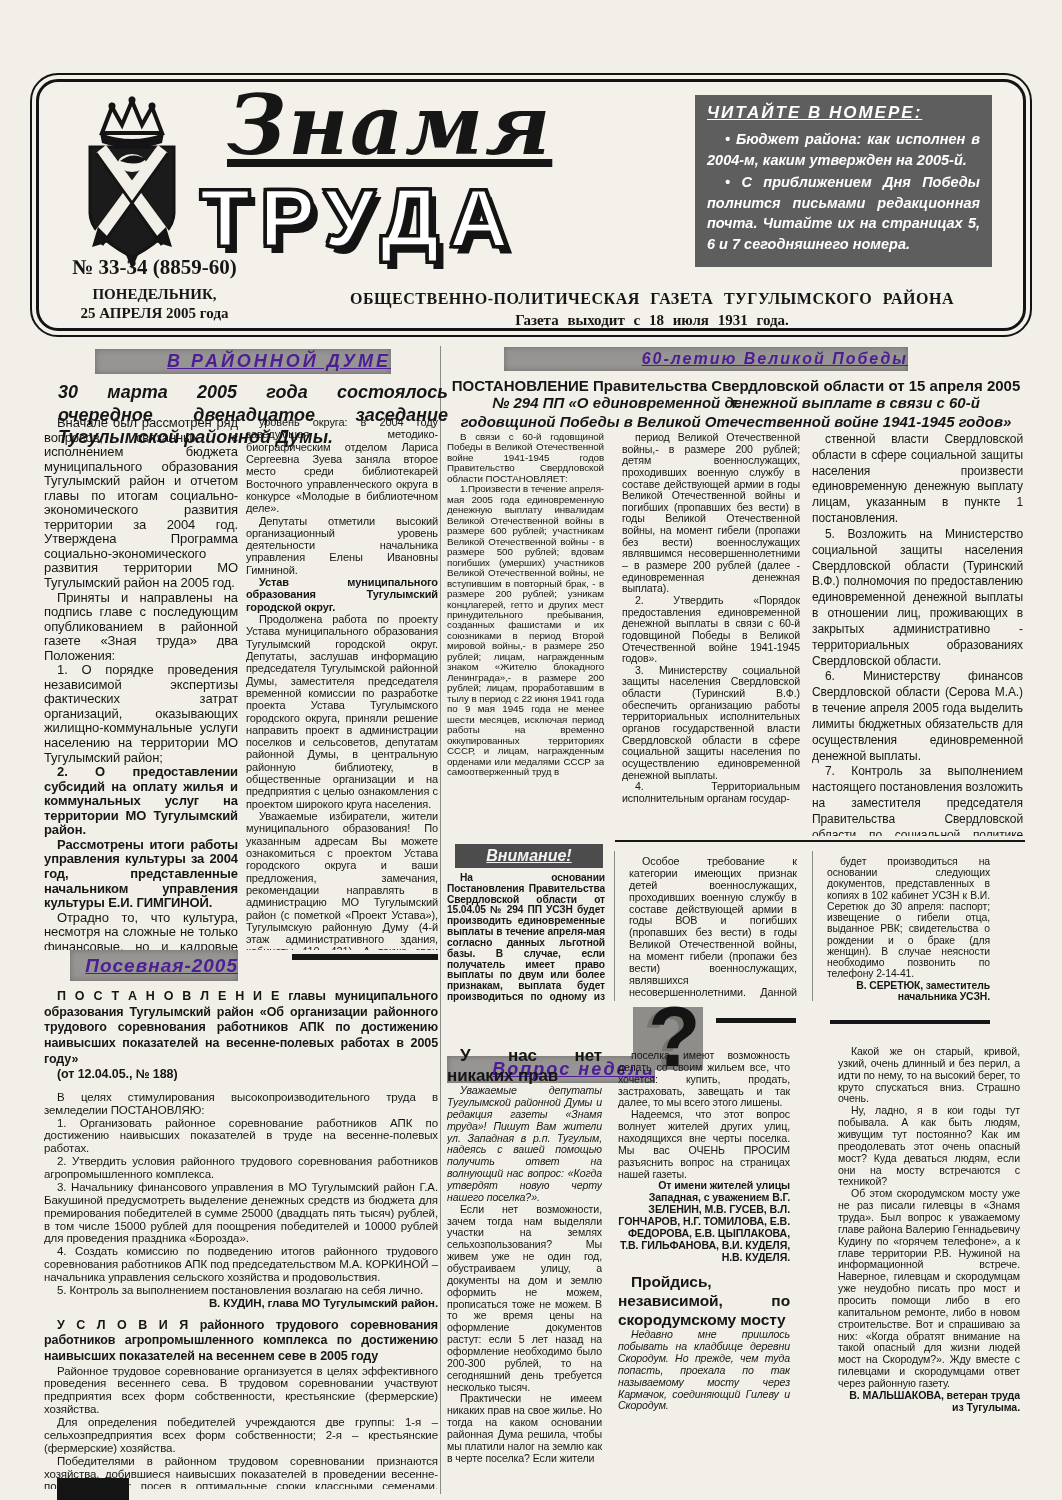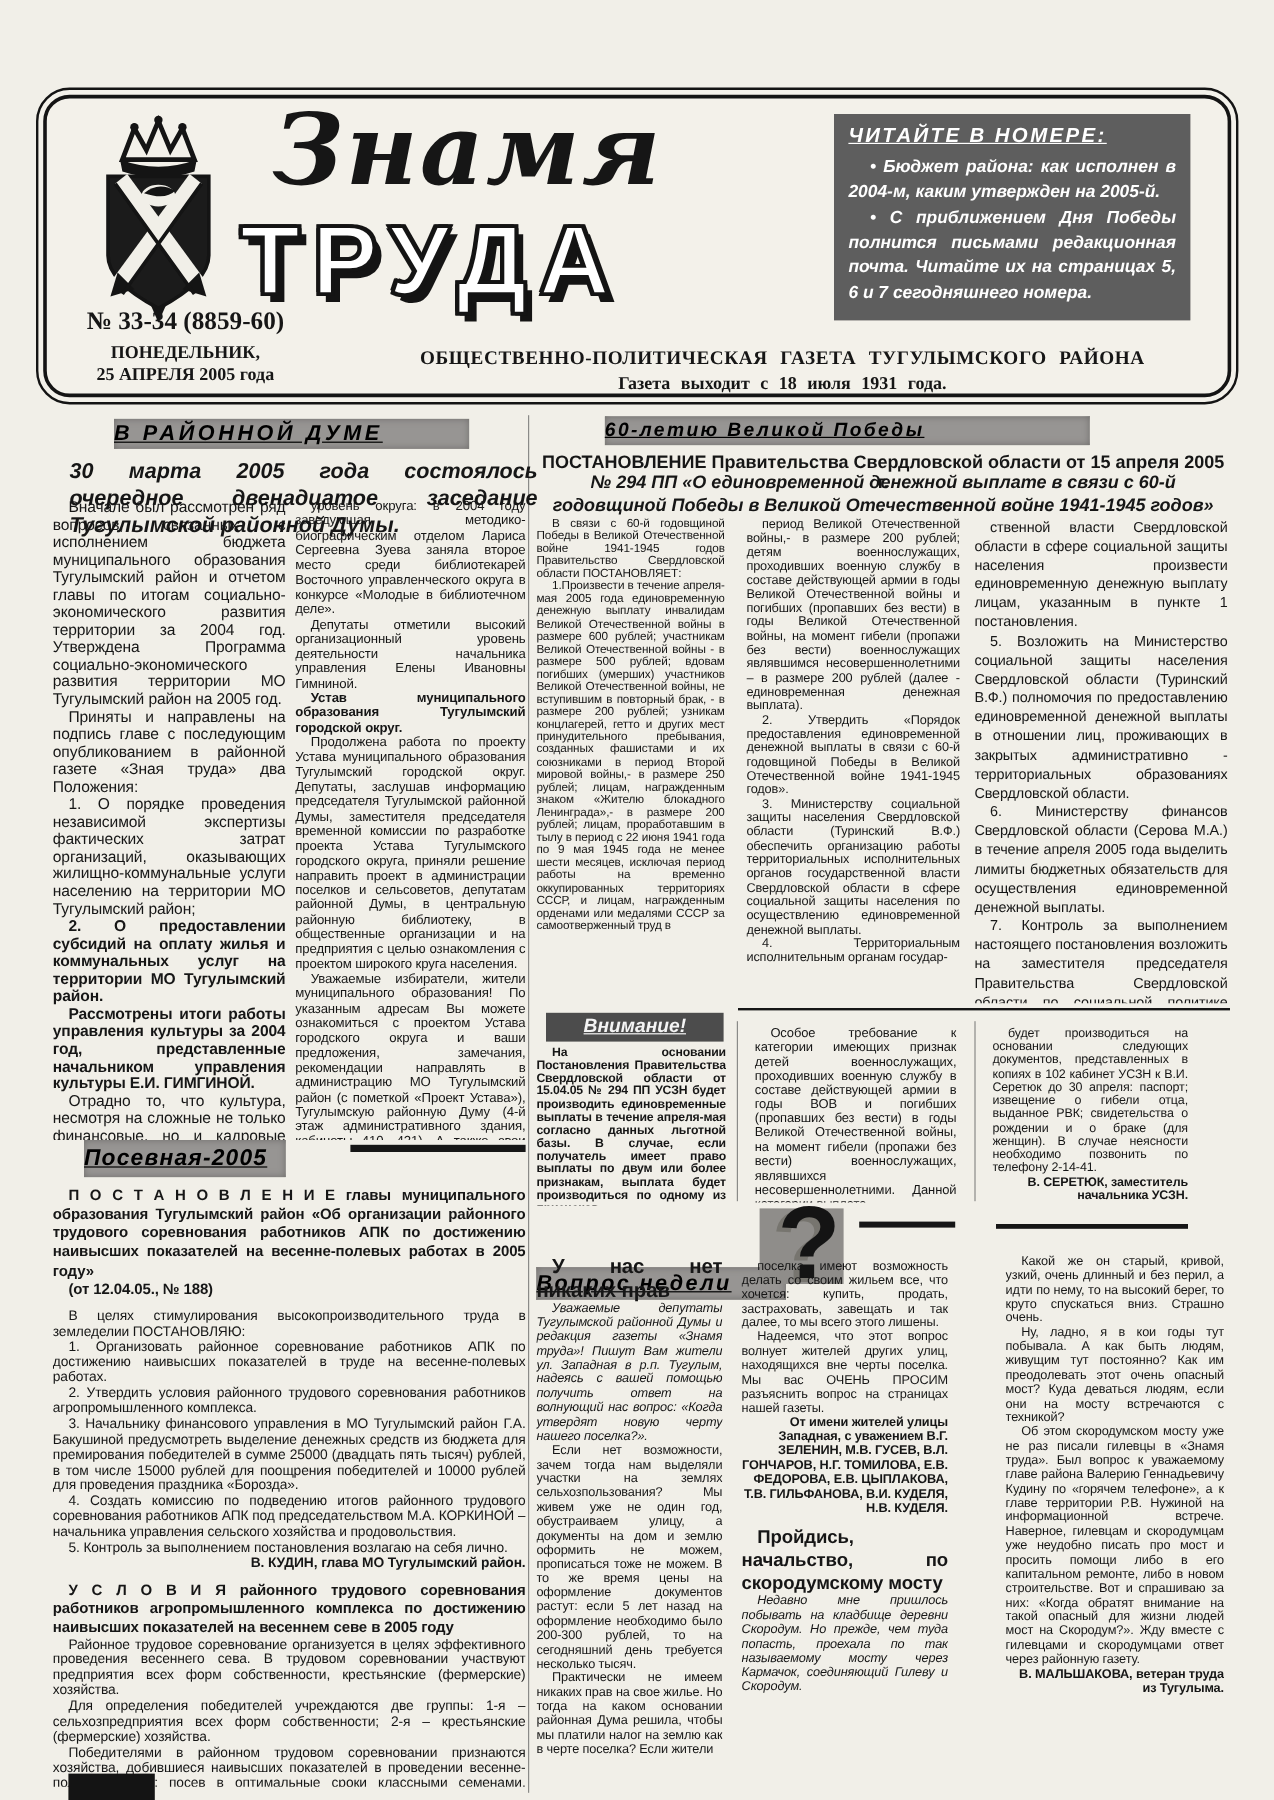--- a/index.html
+++ b/index.html
@@ -10,37 +10,37 @@
         border:2px solid #141414;border-radius:28px;background:#f3f1ea;}
   .mast-inner{position:absolute;inset:4px;border:3px solid #141414;border-radius:22px;pointer-events:none;}
   .arms{position:absolute;left:40px;top:20px;}
   .issue{position:absolute;left:15px;top:180px;width:215px;text-align:center;
          font-family:"Liberation Serif",serif;font-weight:bold;font-size:21px;}
   .weekday{position:absolute;left:15px;top:211px;width:215px;text-align:center;
          font-family:"Liberation Serif",serif;font-weight:bold;font-size:15px;}
   .pubdate{position:absolute;left:15px;top:230px;width:215px;text-align:center;
          font-family:"Liberation Serif",serif;font-weight:bold;font-size:15px;}
   .t-script{position:absolute;left:195px;top:2px;font-family:"DejaVu Serif",serif;
-         font-style:italic;font-weight:bold;font-size:82px;letter-spacing:2px;}
+         font-style:italic;font-weight:bold;font-size:82px;letter-spacing:2px;text-decoration:underline;}
   .t-block{position:absolute;left:168px;top:96px;font-size:82px;font-weight:800;letter-spacing:10px;
          color:#fff;-webkit-text-stroke:3px #141414;
          text-shadow:2px 2px 0 #141414,-2px 2px 0 #141414,2px -2px 0 #141414,-2px -2px 0 #141414,6px 7px 0 #141414;}
   .readbox{position:absolute;left:663px;top:20px;width:297px;height:172px;background:#5e5e5e;
          color:#fff;padding:6px 12px;box-sizing:border-box;}
   .readbox-title{font-size:17px;font-weight:bold;font-style:italic;text-decoration:underline;
          letter-spacing:2px;margin:2px 0 6px 0;}
   .readbox p{margin:0 0 2px 0;font-size:14.5px;font-weight:bold;font-style:italic;
          line-height:1.42;text-align:justify;text-indent:18px;}
   .subtitle{position:absolute;left:250px;top:215px;width:740px;text-align:center;
          font-family:"Liberation Serif",serif;font-weight:bold;font-size:16px;letter-spacing:.5px;word-spacing:6px;}
   .since{position:absolute;left:250px;top:237px;width:740px;text-align:center;
          font-family:"Liberation Serif",serif;font-weight:bold;font-size:15px;word-spacing:5px;}
   
-  .sect-hdr{position:absolute;background:#979593;color:#000000;font-weight:bold;font-style:italic;
-         text-decoration:underline;text-align:left;box-sizing:border-box;
+  .sect-hdr{position:absolute;background:#979593;color:#4c1d95;font-weight:bold;font-style:italic;
+         text-decoration:underline;text-align:right;box-sizing:border-box;
          box-shadow:inset 0 0 6px #6f6d6b;}
   .dark-hdr{position:absolute;background:#4c4c4c;color:#f4f4f4;font-weight:bold;font-style:italic;
          text-decoration:underline;text-align:center;box-sizing:border-box;}
   
   .col{position:absolute;box-sizing:border-box;overflow:hidden;letter-spacing:-.1px;}
   .col p{margin:0;text-indent:13px;text-align:justify;}
   .col p.b{font-weight:bold;}
   .col p.i{font-style:italic;}
   .col p.sig{font-weight:bold;text-align:right;text-indent:0;}
   .lead-italic{position:absolute;font-style:italic;font-weight:bold;text-align:justify;}
@@ -207,21 +207,21 @@
       </div>
   </div>
 
   <div class="col" style="left:618px;top:1050px;width:172px;height:440px;font-size:10.6px;line-height:1.12;">
     <div>
         <p>поселка имеют возможность делать со своим жильем все, что хочется: купить, продать, застраховать, завещать и так далее, то мы всего этого лишены.</p>
         <p>Надеемся, что этот вопрос волнует жителей других улиц, находящихся вне черты поселка. Мы вас ОЧЕНЬ ПРОСИМ разъяснить вопрос на страницах нашей газеты.</p>
         <p class="sig">От имени жителей улицы Западная, с уважением В.Г. ЗЕЛЕНИН, М.В. ГУСЕВ, В.Л. ГОНЧАРОВ, Н.Г. ТОМИЛОВА, Е.В. ФЕДОРОВА, Е.В. ЦЫПЛАКОВА, Т.В. ГИЛЬФАНОВА, В.И. КУДЕЛЯ, Н.В. КУДЕЛЯ.</p>
       </div>
     <div style="height:10px;"></div>
-    <p class="art-title" style="font-size:15.5px;line-height:1.2;">Пройдись, начальство, по скородумскому мосту</p>
+    <p class="art-title" style="font-size:15.5px;line-height:1.2;">Пройдись, независимой, по скородумскому мосту</p>
     <div>
         <p class="i">Недавно мне пришлось побывать на кладбище деревни Скородум. Но прежде, чем туда попасть, проехала по так называемому мосту через Кармачок, соединяющий Гилеву и Скородум.</p>
       </div>
   </div>
 
   <div class="col" style="left:838px;top:1046px;width:182px;height:444px;font-size:10.6px;line-height:1.12;">
       <p>Какой же он старый, кривой, узкий, очень длинный и без перил, а идти по нему, то на высокий берег, то круто спускаться вниз. Страшно очень.</p>
       <p>Ну, ладно, я в кои годы тут побывала. А как быть людям, живущим тут постоянно? Как им преодолевать этот очень опасный мост? Куда деваться людям, если они на мосту встречаются с техникой?</p>
       <p>Об этом скородумском мосту уже не раз писали гилевцы в «Знамя труда». Был вопрос к уважаемому главе района Валерию Геннадьевичу Кудину по «горячем телефоне», а к главе территории Р.В. Нужиной на информационной встрече. Наверное, гилевцам и скородумцам уже неудобно писать про мост и просить помощи либо в его капитальном ремонте, либо в новом строительстве. Вот и спрашиваю за них: «Когда обратят внимание на такой опасный для жизни людей мост на Скородум?». Жду вместе с гилевцами и скородумцами ответ через районную газету.</p>
       <p class="sig">В. МАЛЬШАКОВА, ветеран труда из Тугулыма.</p>

